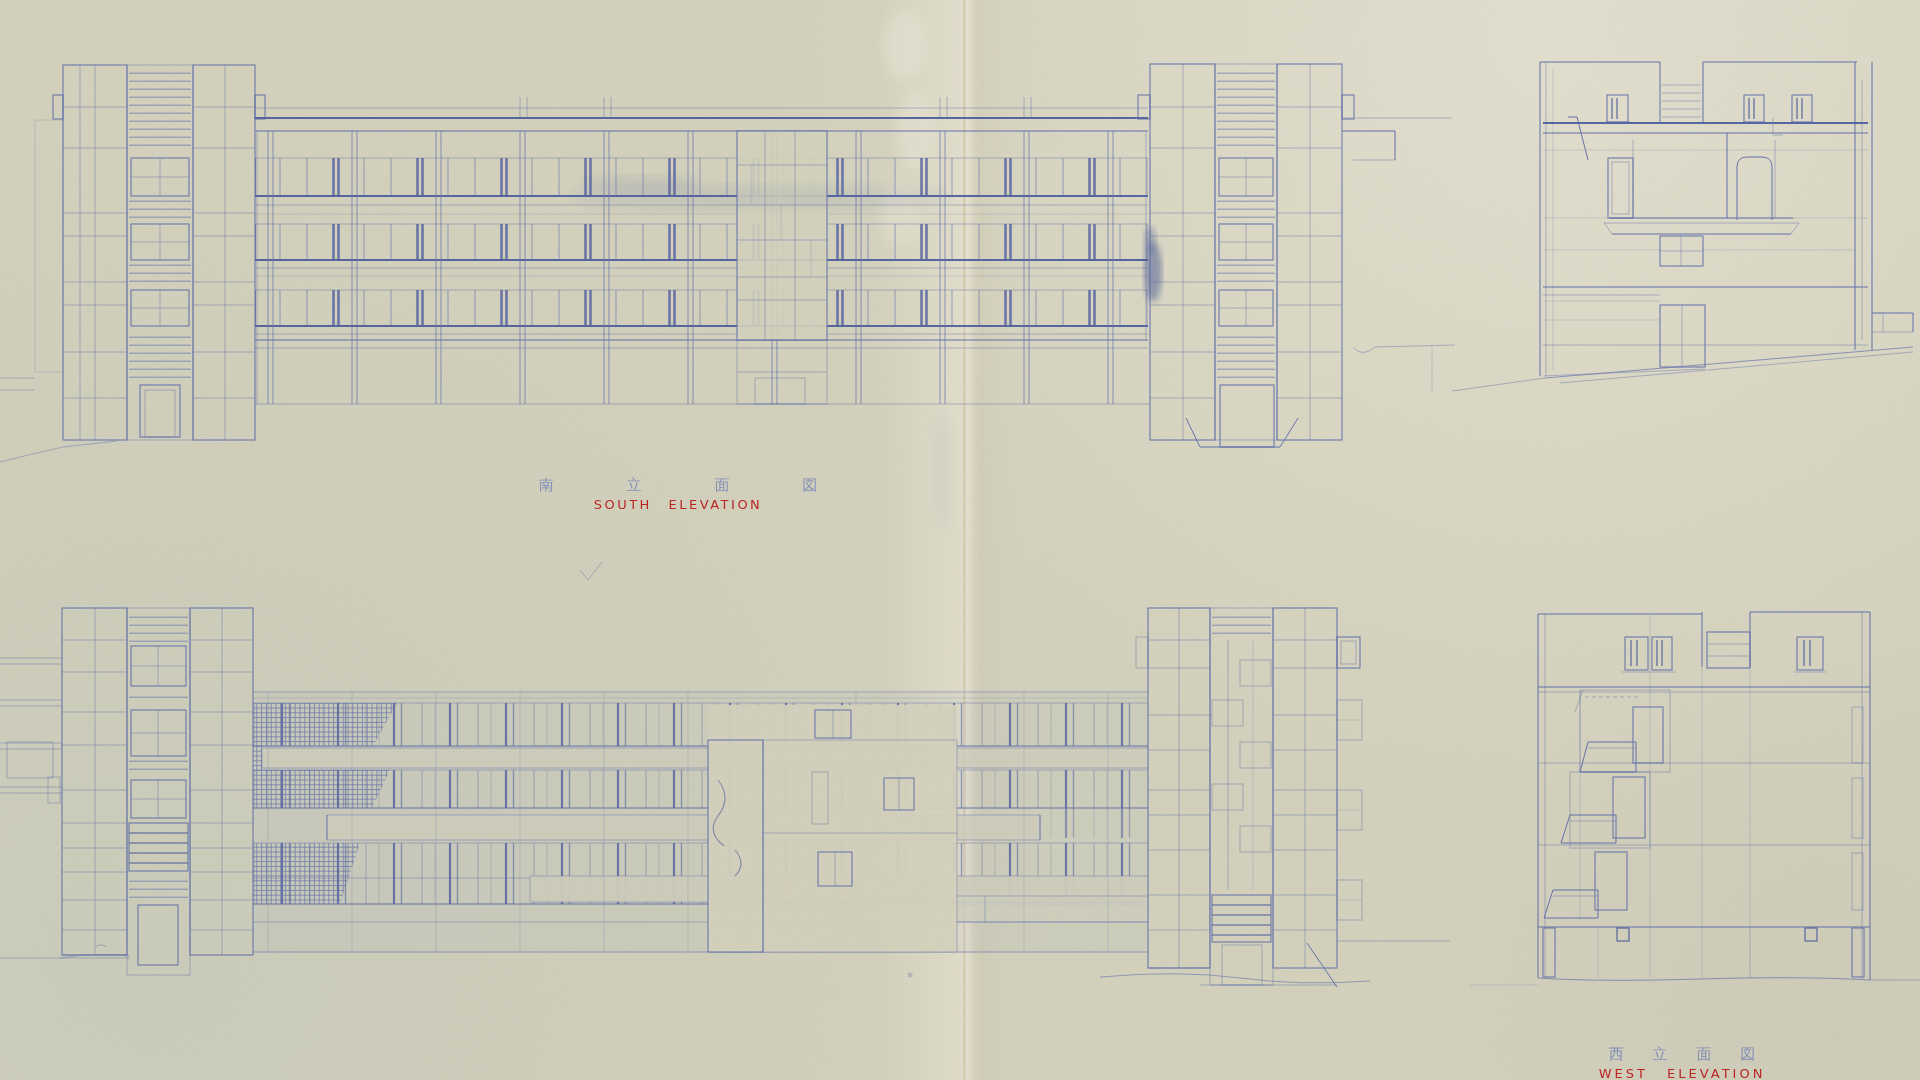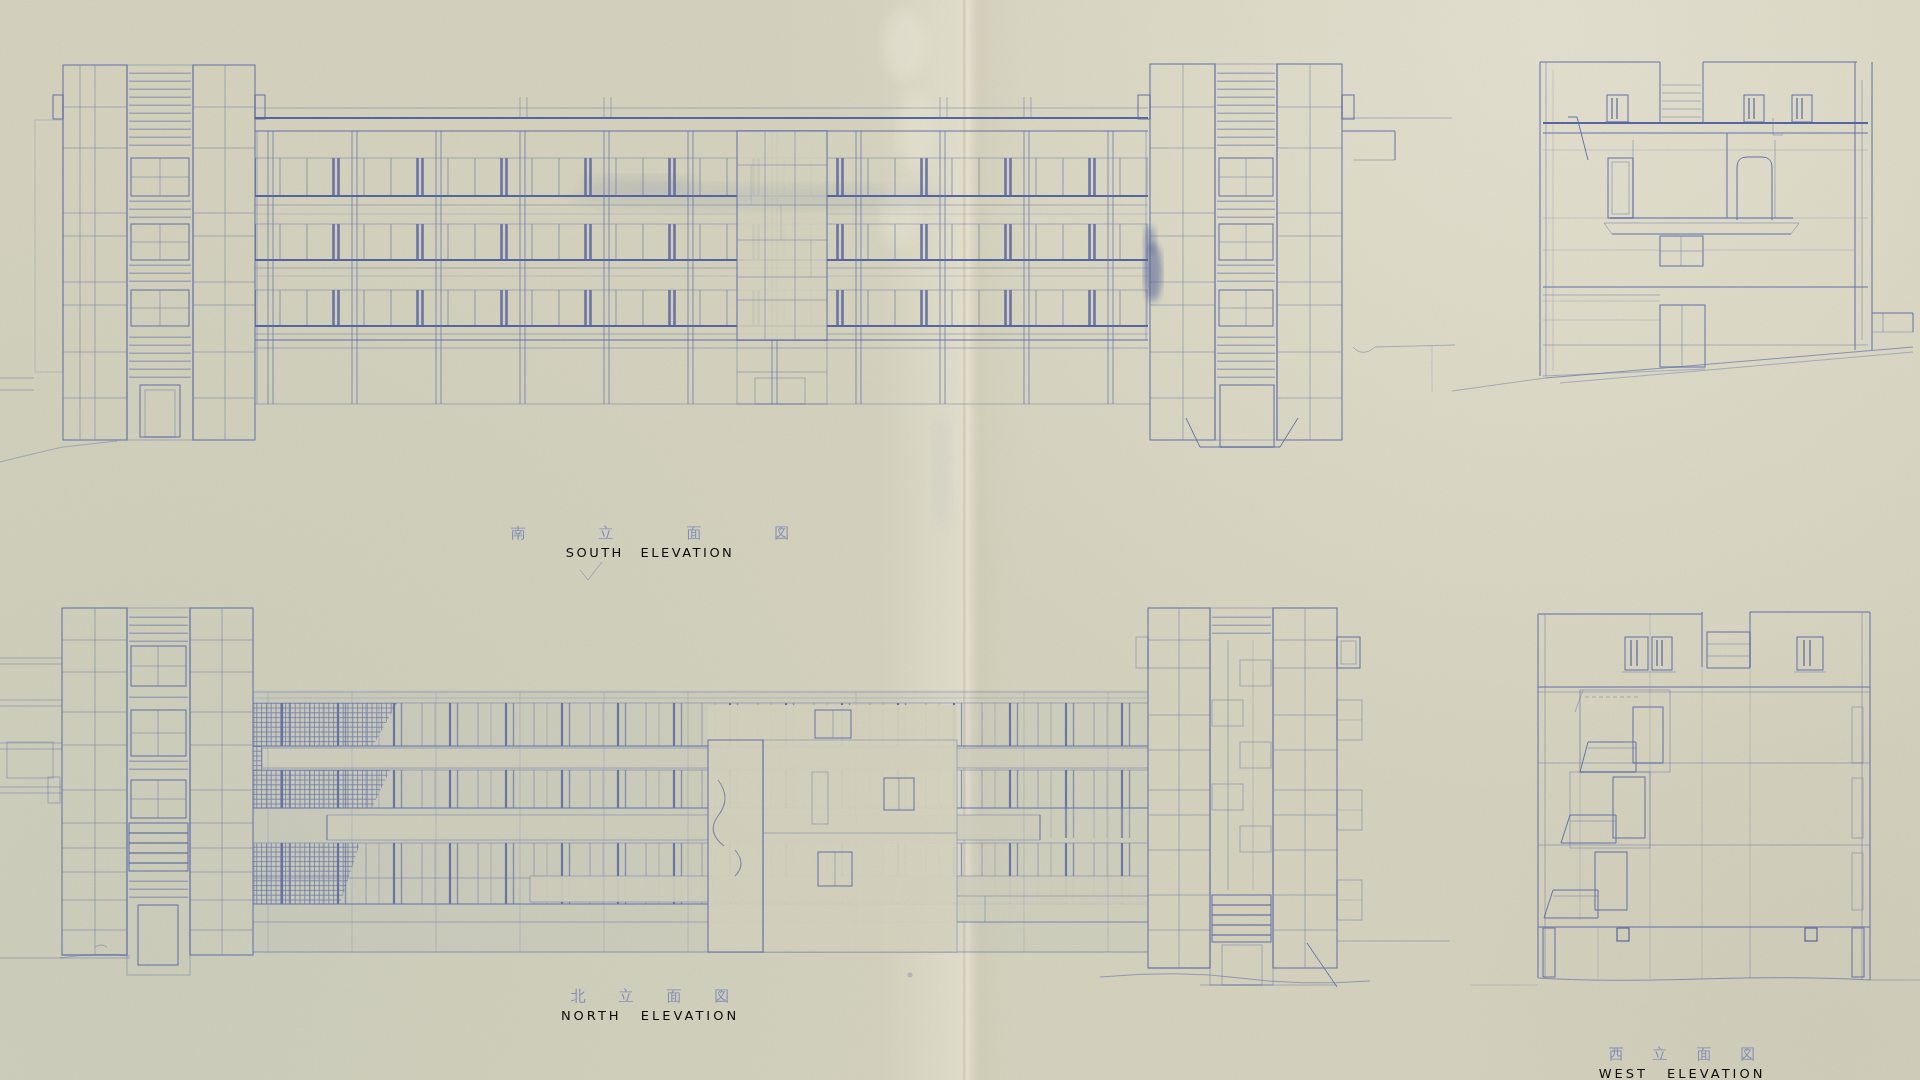--- a/index.html
+++ b/index.html
@@ -2,21 +2,21 @@
 <html><head>
 <meta charset="utf-8">
 <style>
   html,body{margin:0;padding:0;background:#d3d1bc;}
   .sheet{position:relative;width:1920px;height:1080px;overflow:hidden;
          background:#d3d1bc;font-family:"DejaVu Sans",sans-serif;}
   .sheet svg{position:absolute;left:0;top:0;}
   .dwg-label{position:absolute;text-align:center;color:#4c5da8;pointer-events:none;}
   .dwg-label .ja{font-size:15px;line-height:17px;color:#707eb8;opacity:.8;white-space:nowrap;}
   .dwg-label .en{font-size:13px;line-height:15px;letter-spacing:3px;word-spacing:10px;
-                 color:#000000;opacity:.95;margin-top:3px;white-space:nowrap;}
+                 color:#b91c1c;opacity:.95;margin-top:3px;white-space:nowrap;}
 </style>
 </head>
 <body>
 
 <div class="sheet">
 
 <svg width="1920" height="1080" viewBox="0 0 1920 1080">
 <defs>
   <style>
     .ln{stroke:#5565a6;fill:none;stroke-width:1;}
@@ -385,29 +385,25 @@
   <path class="ln" opacity=".7" d="M1538 978Q1600 982 1700 979T1870 980"></path>
   <path class="f" opacity=".4" d="M1870 980H1920"></path>
   <path class="f2" d="M1470 985H1538"></path>
 </g>
 
 </g>
 
 <rect width="1920" height="1080" filter="url(#gr)"></rect>
 </svg>
 
-<div class="dwg-label" style="left:500px;top:477px;width:300px;margin-top:48px;">
+<div class="dwg-label" style="left:528px;top:477px;width:300px;">
   <div class="ja" style="letter-spacing:34px;margin-right:-34px;">南 立 面 図</div>
   <div class="en" style="letter-spacing:2.5px;">SOUTH ELEVATION</div>
 </div>
 
 
-<div class="dwg-label" style="left:500px;top:988px;width:300px;">
-  <div class="ja" style="letter-spacing:14px;margin-right:-14px;">北 立 面 図</div>
-  <div class="en" style="word-spacing:12px;">NORTH ELEVATION</div>
-</div>
 
 <div class="dwg-label" style="left:1547px;top:1014px;width:270px;margin-top:32px;">
   <div class="ja" style="letter-spacing:12px;margin-right:-12px;">西 立 面 図</div>
   <div class="en" style="word-spacing:12px;">WEST ELEVATION</div>
 </div>
 
 </div>
 
 </body></html>

